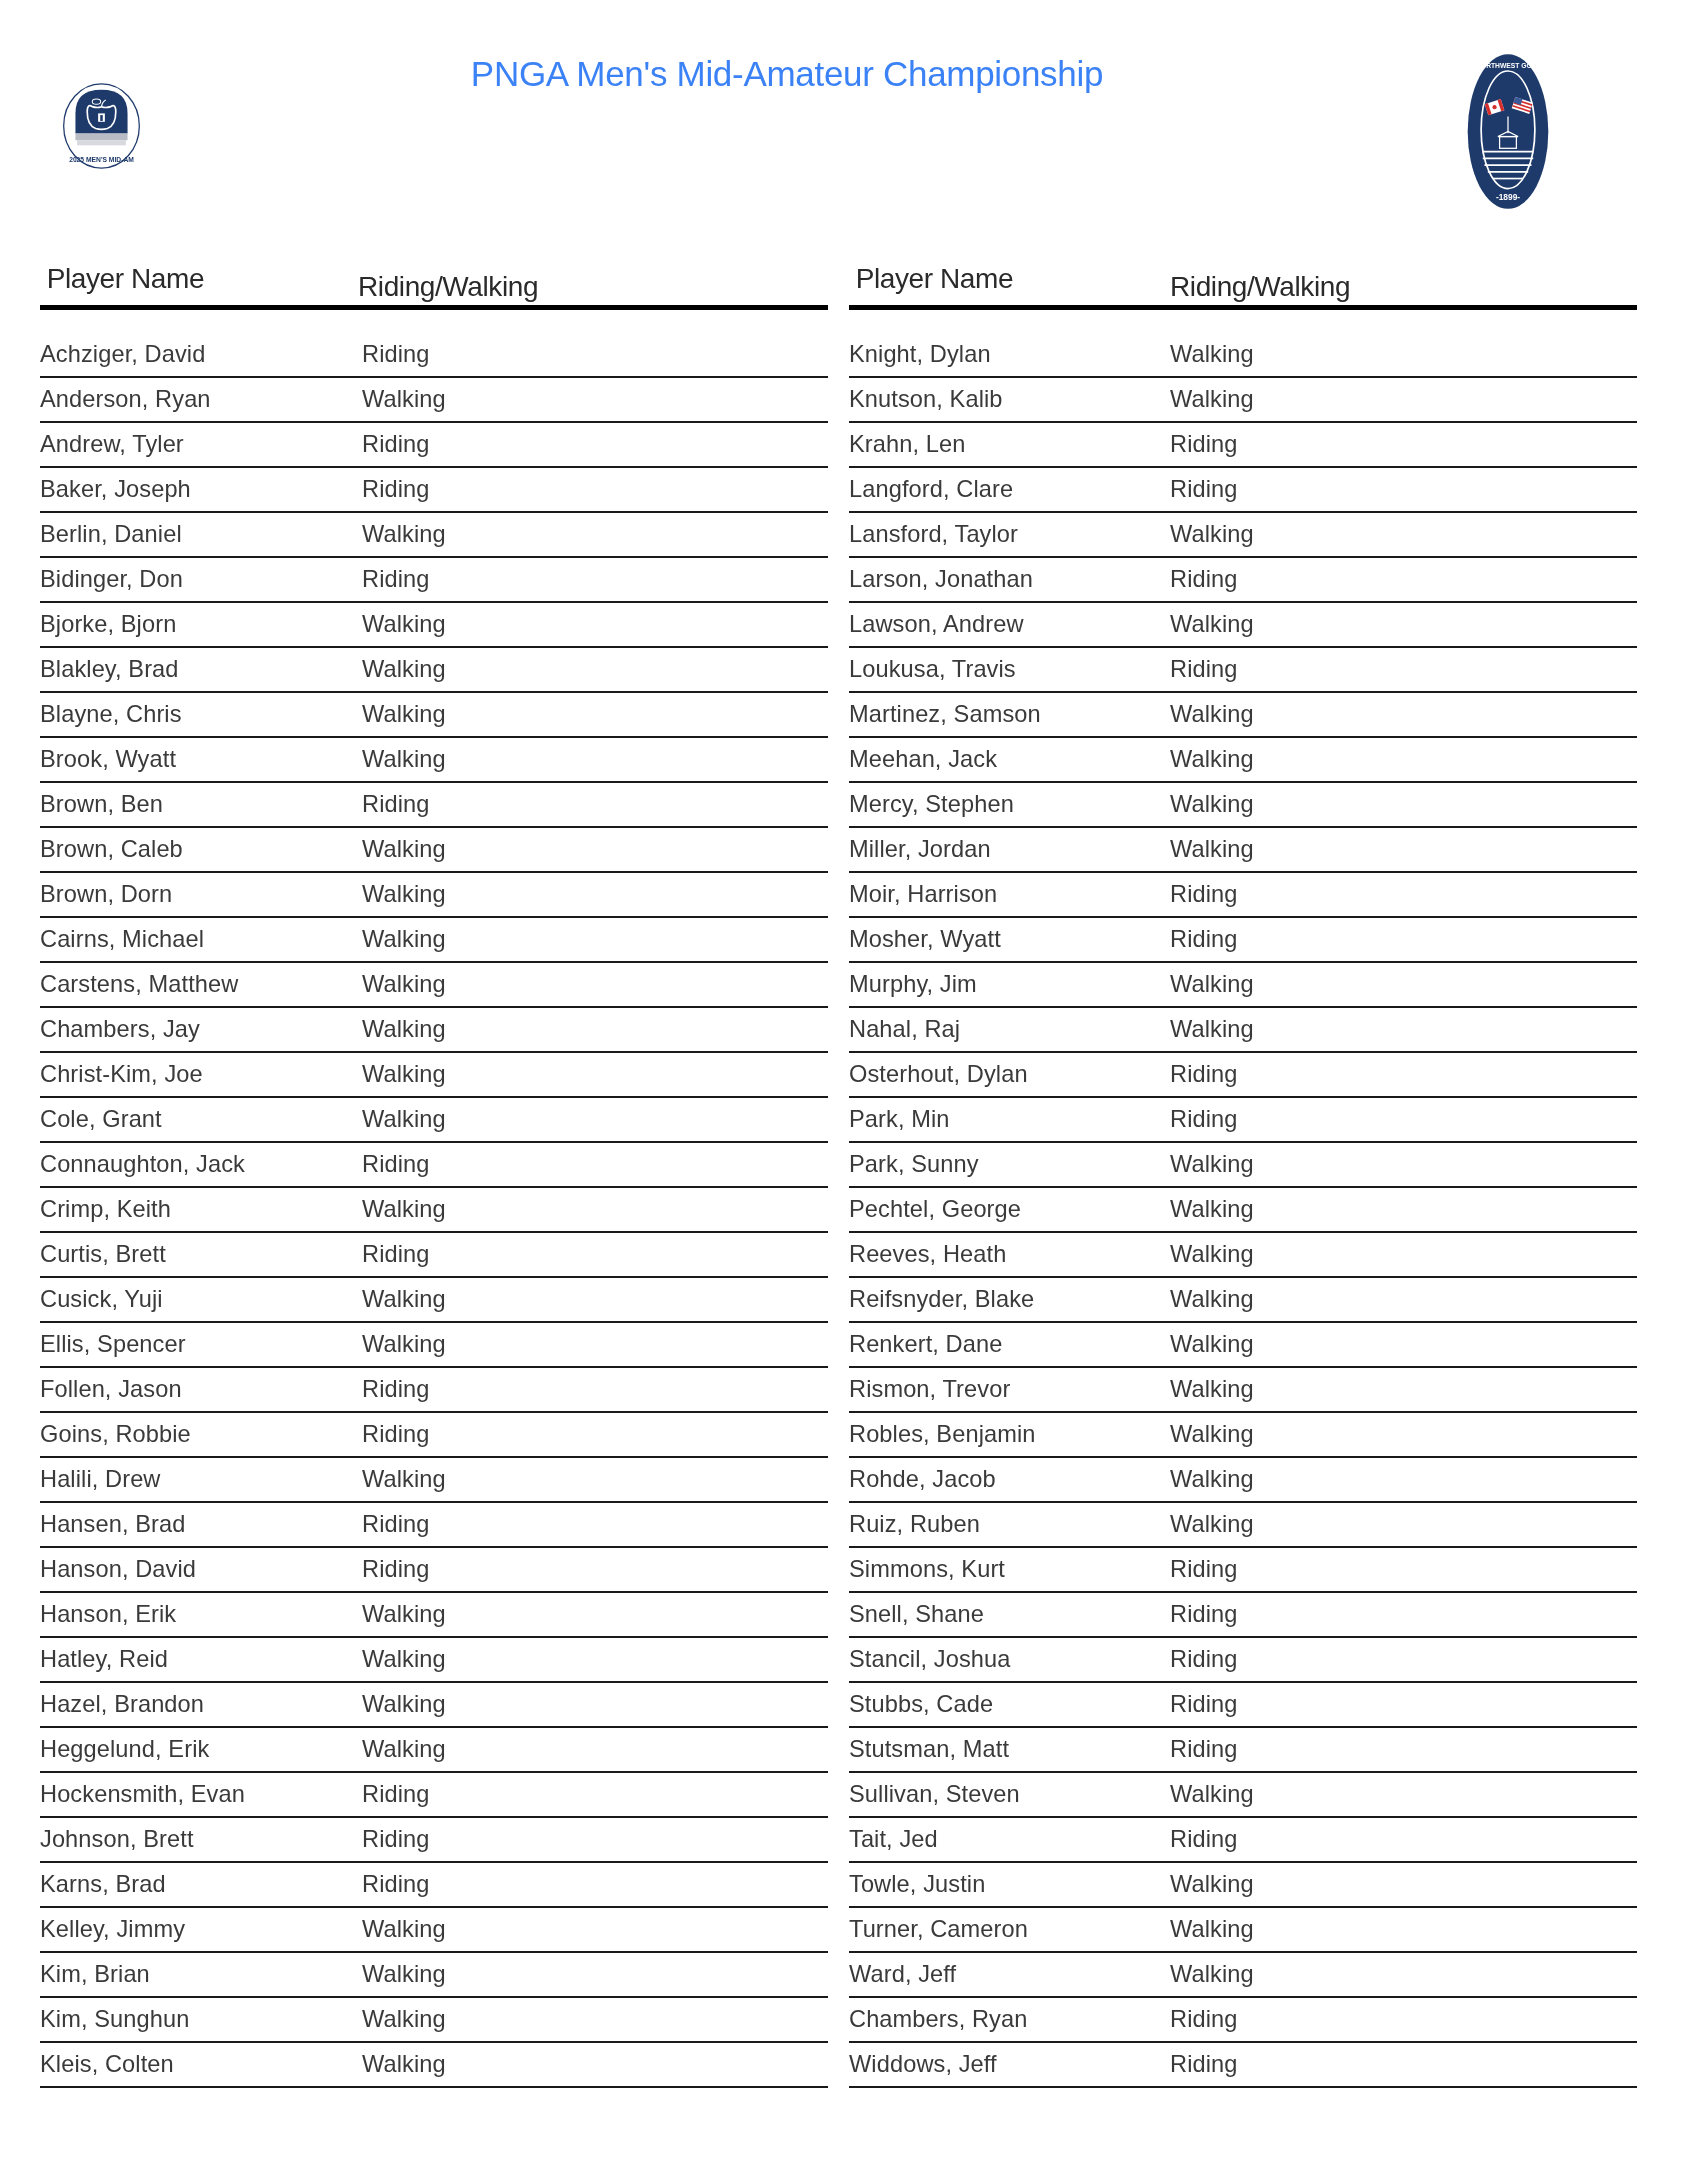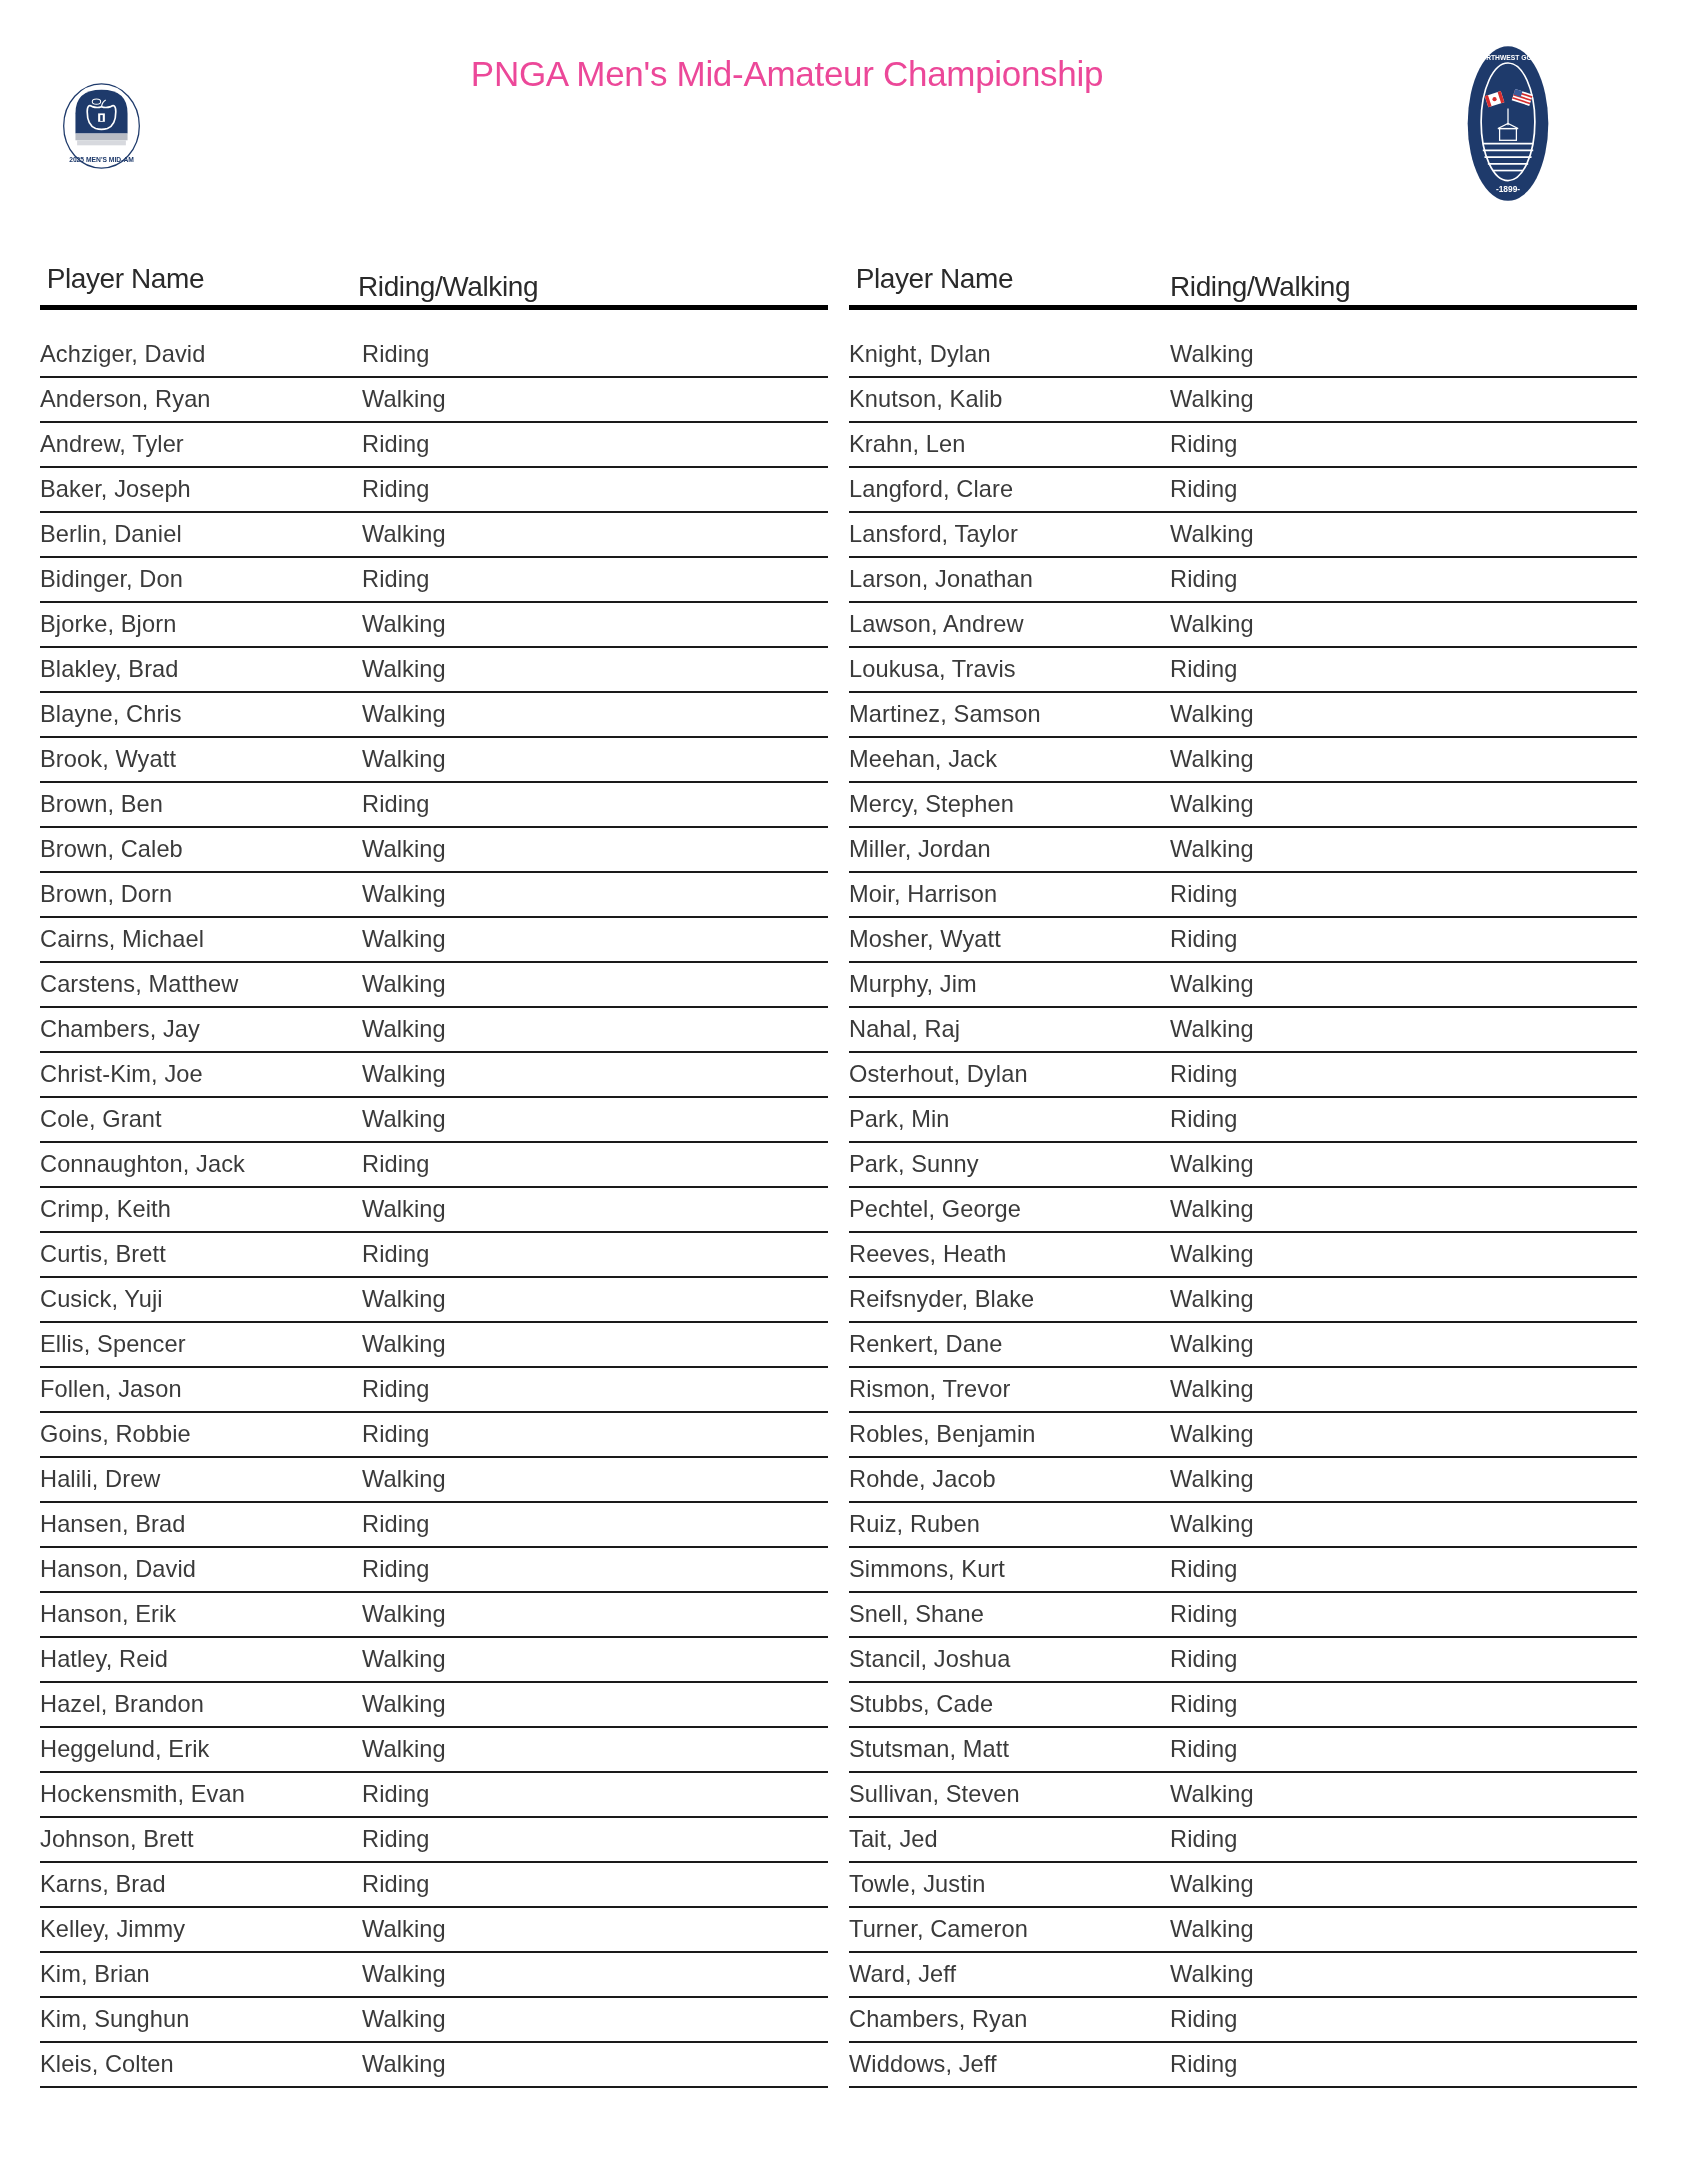--- a/index.html
+++ b/index.html
@@ -2,26 +2,26 @@
 <html style="font-size:13.5px"><head>
 <meta charset="utf-8">
 <style>
   html, body { margin: 0; padding: 0; background: #ffffff; }
   body {
     width: 1687px; height: 2183px; position: relative; overflow: hidden;
     font-family: "Liberation Sans", sans-serif; color: #333333;
   }
   .title-block {
     position: absolute; left: 0; width: 1574px; top: 52px;
-    text-align: center; font-size: 35px; line-height: 43px; color: #ec4899;
+    text-align: center; font-size: 35px; line-height: 43px; color: #3b82f6;
     letter-spacing: -0.3px;
   }
   .title-block div { white-space: nowrap; }
   .logo-left { position: absolute; left: 62px; top: 83px; width: 79px; height: 86px; }
-  .logo-right { position: absolute; left: 1466px; top: 44px; width: 84px; height: 159px; }
+  .logo-right { position: absolute; left: 1466px; top: 52px; width: 84px; height: 159px; }
 
   .table {
     position: absolute; top: 253px;
   }
   .table.left { left: 40px; width: 788px; }
   .table.right { left: 849px; width: 788px; }
 
   .thead {
     position: relative; height: 52px;
     border-bottom: 5px solid #000000;

